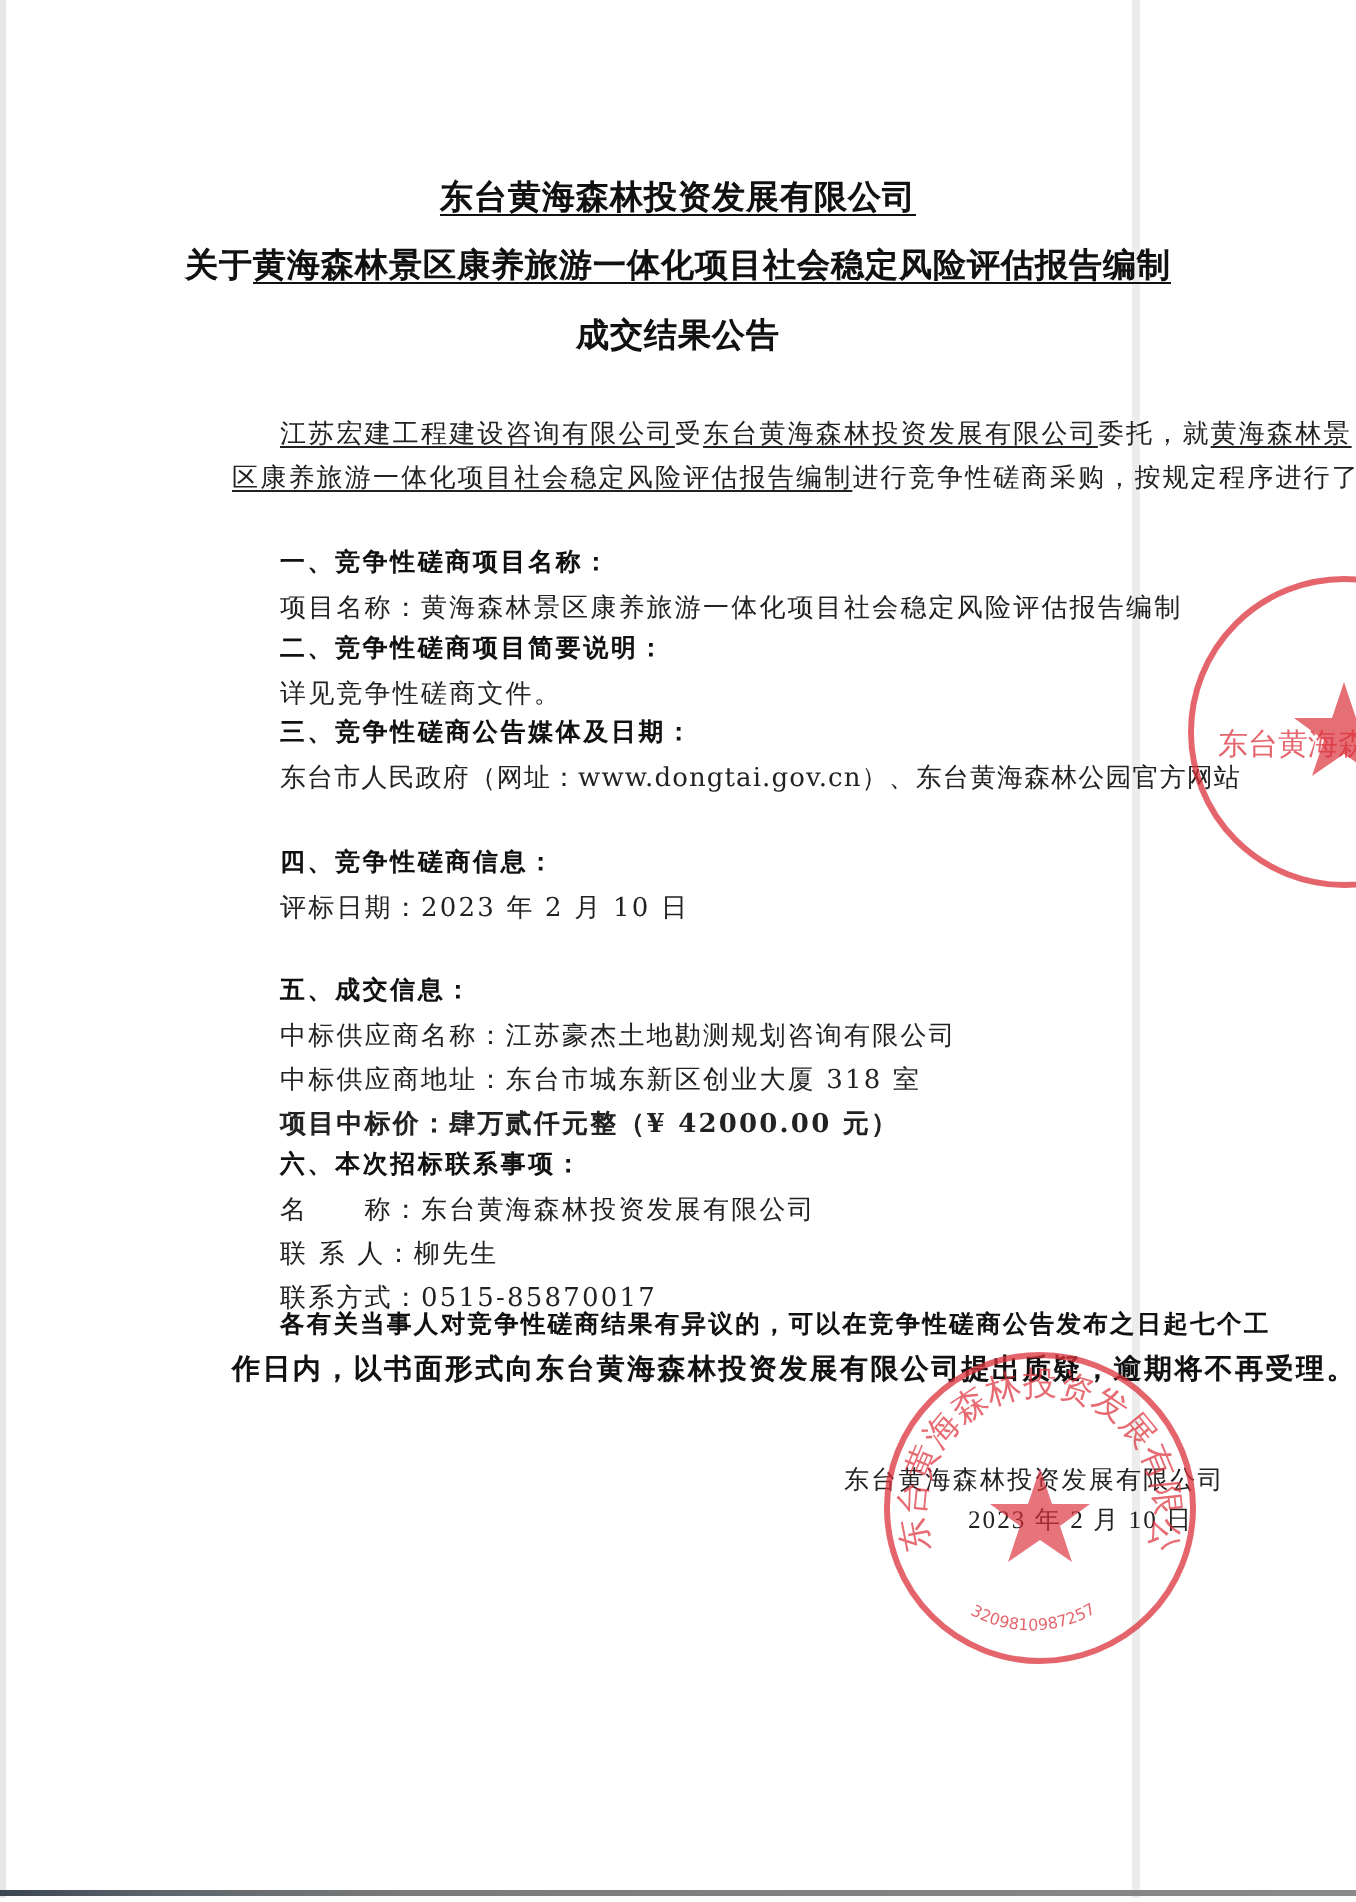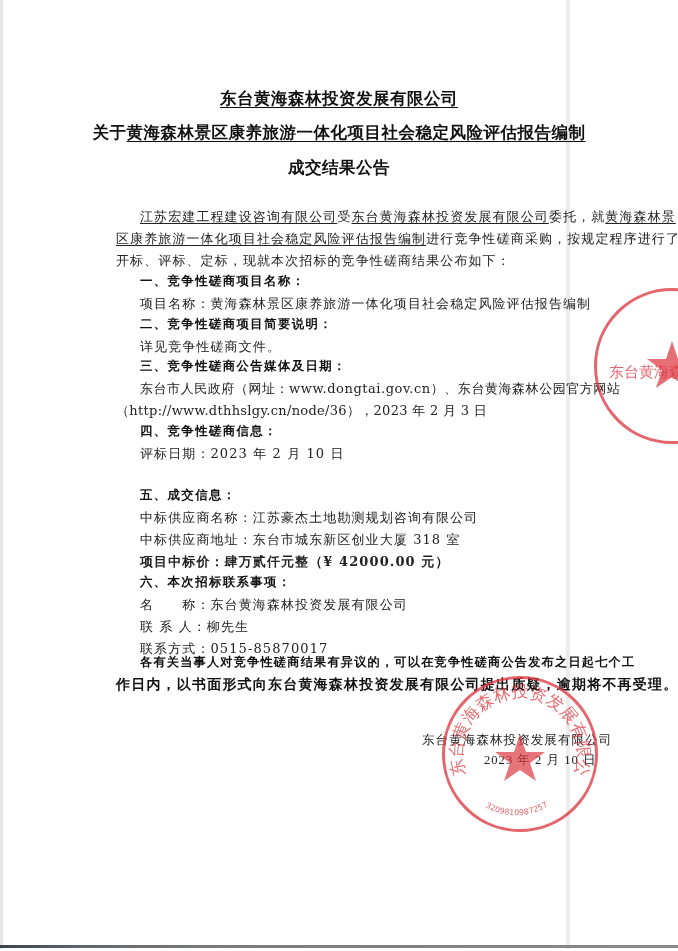--- a/index.html
+++ b/index.html
@@ -50,33 +50,29 @@
   <div class="title t3">
     <span>成交结果公告</span>
   </div>
 
   <div class="line" style="left:140px; top:208px;">
     <span class="ul-sp">江苏宏建工程建设咨询有限公司</span><span>受</span><span class="ul-sp">东台黄海森林投资发展有限公司</span><span>委托，就</span><span class="ul-sp">黄海森林景</span>
   </div>
   <div class="line" style="left:116px; top:230px;">
     <span class="ul-sp">区康养旅游一体化项目社会稳定风险评估报告编制</span><span>进行竞争性磋商采购，按规定程序进行了</span>
   </div>
-  <div class="line" style="left:116px; top:252px;">
-    <span>开标、评标、定标，现就本次招标的竞争性磋商结果公布如下：</span>
-  </div>
 
   <div class="line bold" style="left:140px; top:273px;text-align:center;">一、竞争性磋商项目名称：</div>
   <div class="line" style="left:140px; top:295px;">项目名称：黄海森林景区康养旅游一体化项目社会稳定风险评估报告编制</div>
 
   <div class="line bold" style="left:140px; top:316px;">二、竞争性磋商项目简要说明：</div>
   <div class="line" style="left:140px; top:338px;">详见竞争性磋商文件。</div>
 
   <div class="line bold" style="left:140px; top:358px;">三、竞争性磋商公告媒体及日期：</div>
   <div class="line" style="left:140px; top:380px; letter-spacing:0.55px;">东台市人民政府（网址：www.dongtai.gov.cn）、东台黄海森林公园官方网站</div>
-  <div class="line" style="left:116px; top:402px; letter-spacing:0.3px;">（http://www.dthhslgy.cn/node/36），2023 年 2 月 3 日</div>
 
   <div class="line bold" style="left:140px; top:423px;">四、竞争性磋商信息：</div>
   <div class="line" style="left:140px; top:445px;">评标日期：2023 年 2 月 10 日</div>
 
   <div class="line bold" style="left:140px; top:487px;">五、成交信息：</div>
   <div class="line" style="left:140px; top:509px;">中标供应商名称：江苏豪杰土地勘测规划咨询有限公司</div>
   <div class="line" style="left:140px; top:531px;">中标供应商地址：东台市城东新区创业大厦 318 室</div>
   <div class="line" style="left:140px; top:553px;font-weight:bold;">项目中标价：肆万贰仟元整（¥ 42000.00 元）</div>
 
   <div class="line bold" style="left:140px; top:574px;">六、本次招标联系事项：</div>

